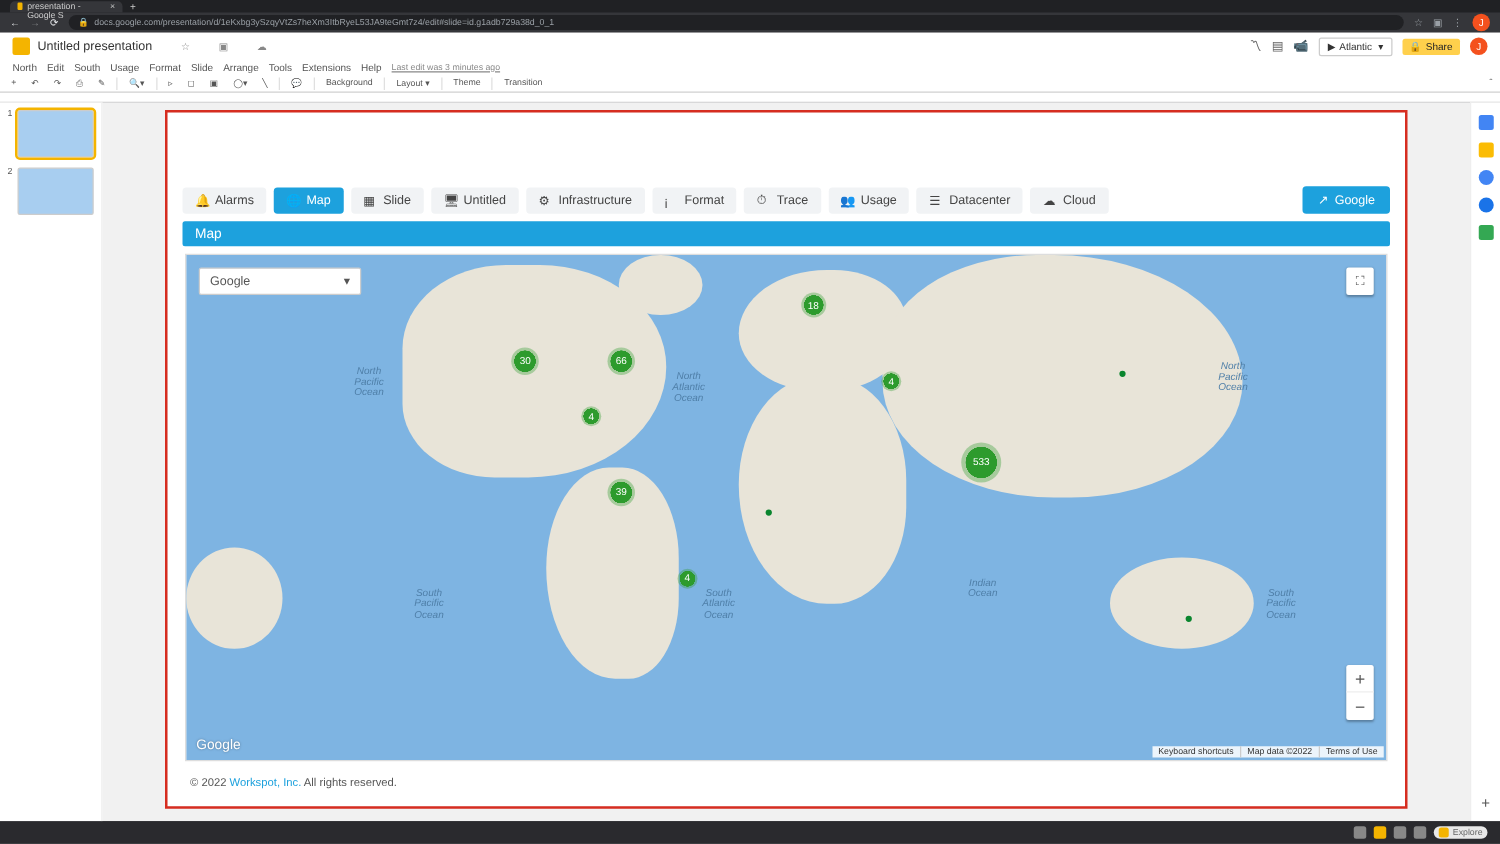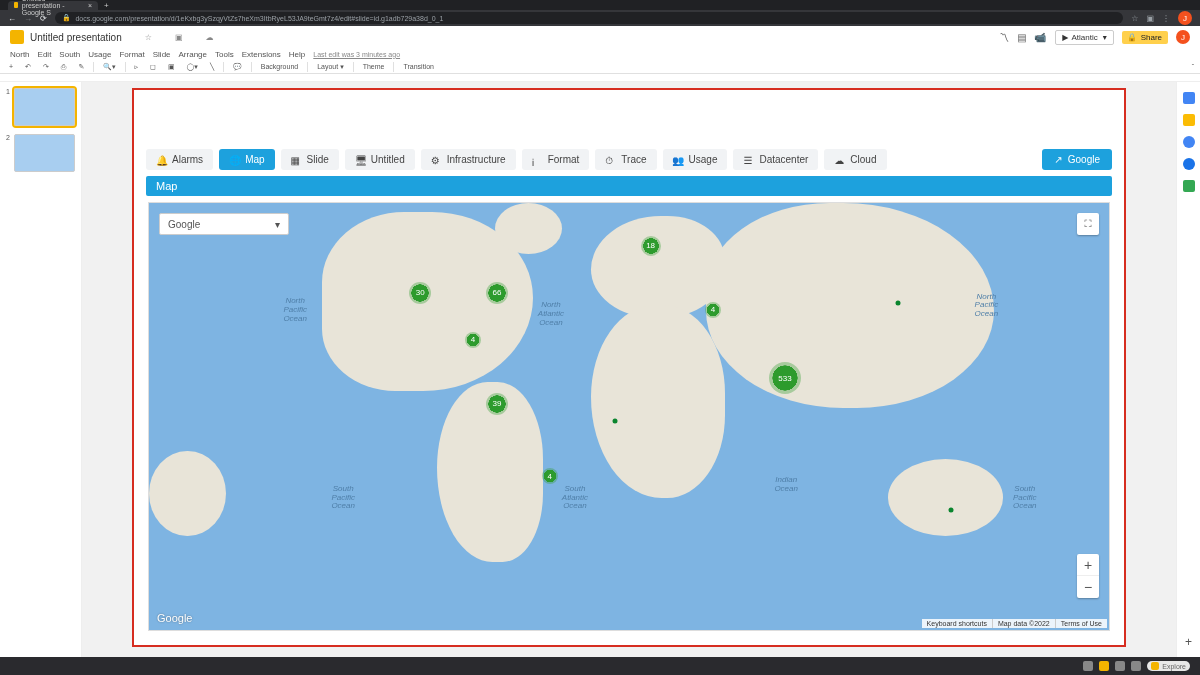--- a/index.html
+++ b/index.html
@@ -277,20 +277,23 @@
             <div>+</div>
             <div>−</div>
           </div>
           <div class="google-logo">Google</div>
           <div class="map-attrib">
             <span>Keyboard shortcuts</span>
             <span>Map data ©2022</span>
             <span>Terms of Use</span>
           </div>
         </div>
+        <div class="footer">
+          <span>© 2022 </span><a>Workspot, Inc.</a><span> All rights reserved.</span>
+        </div>
       </div>
     </div>
   </div>
 
   <div class="side-panel">
     <div class="side-icon" style="background:#4285f4;"></div>
     <div class="side-icon" style="background:#fbbc04;"></div>
     <div class="side-icon" style="background:#4285f4;border-radius:50%;"></div>
     <div class="side-icon" style="background:#1a73e8;border-radius:50%;"></div>
     <div class="side-icon" style="background:#34a853;"></div>

